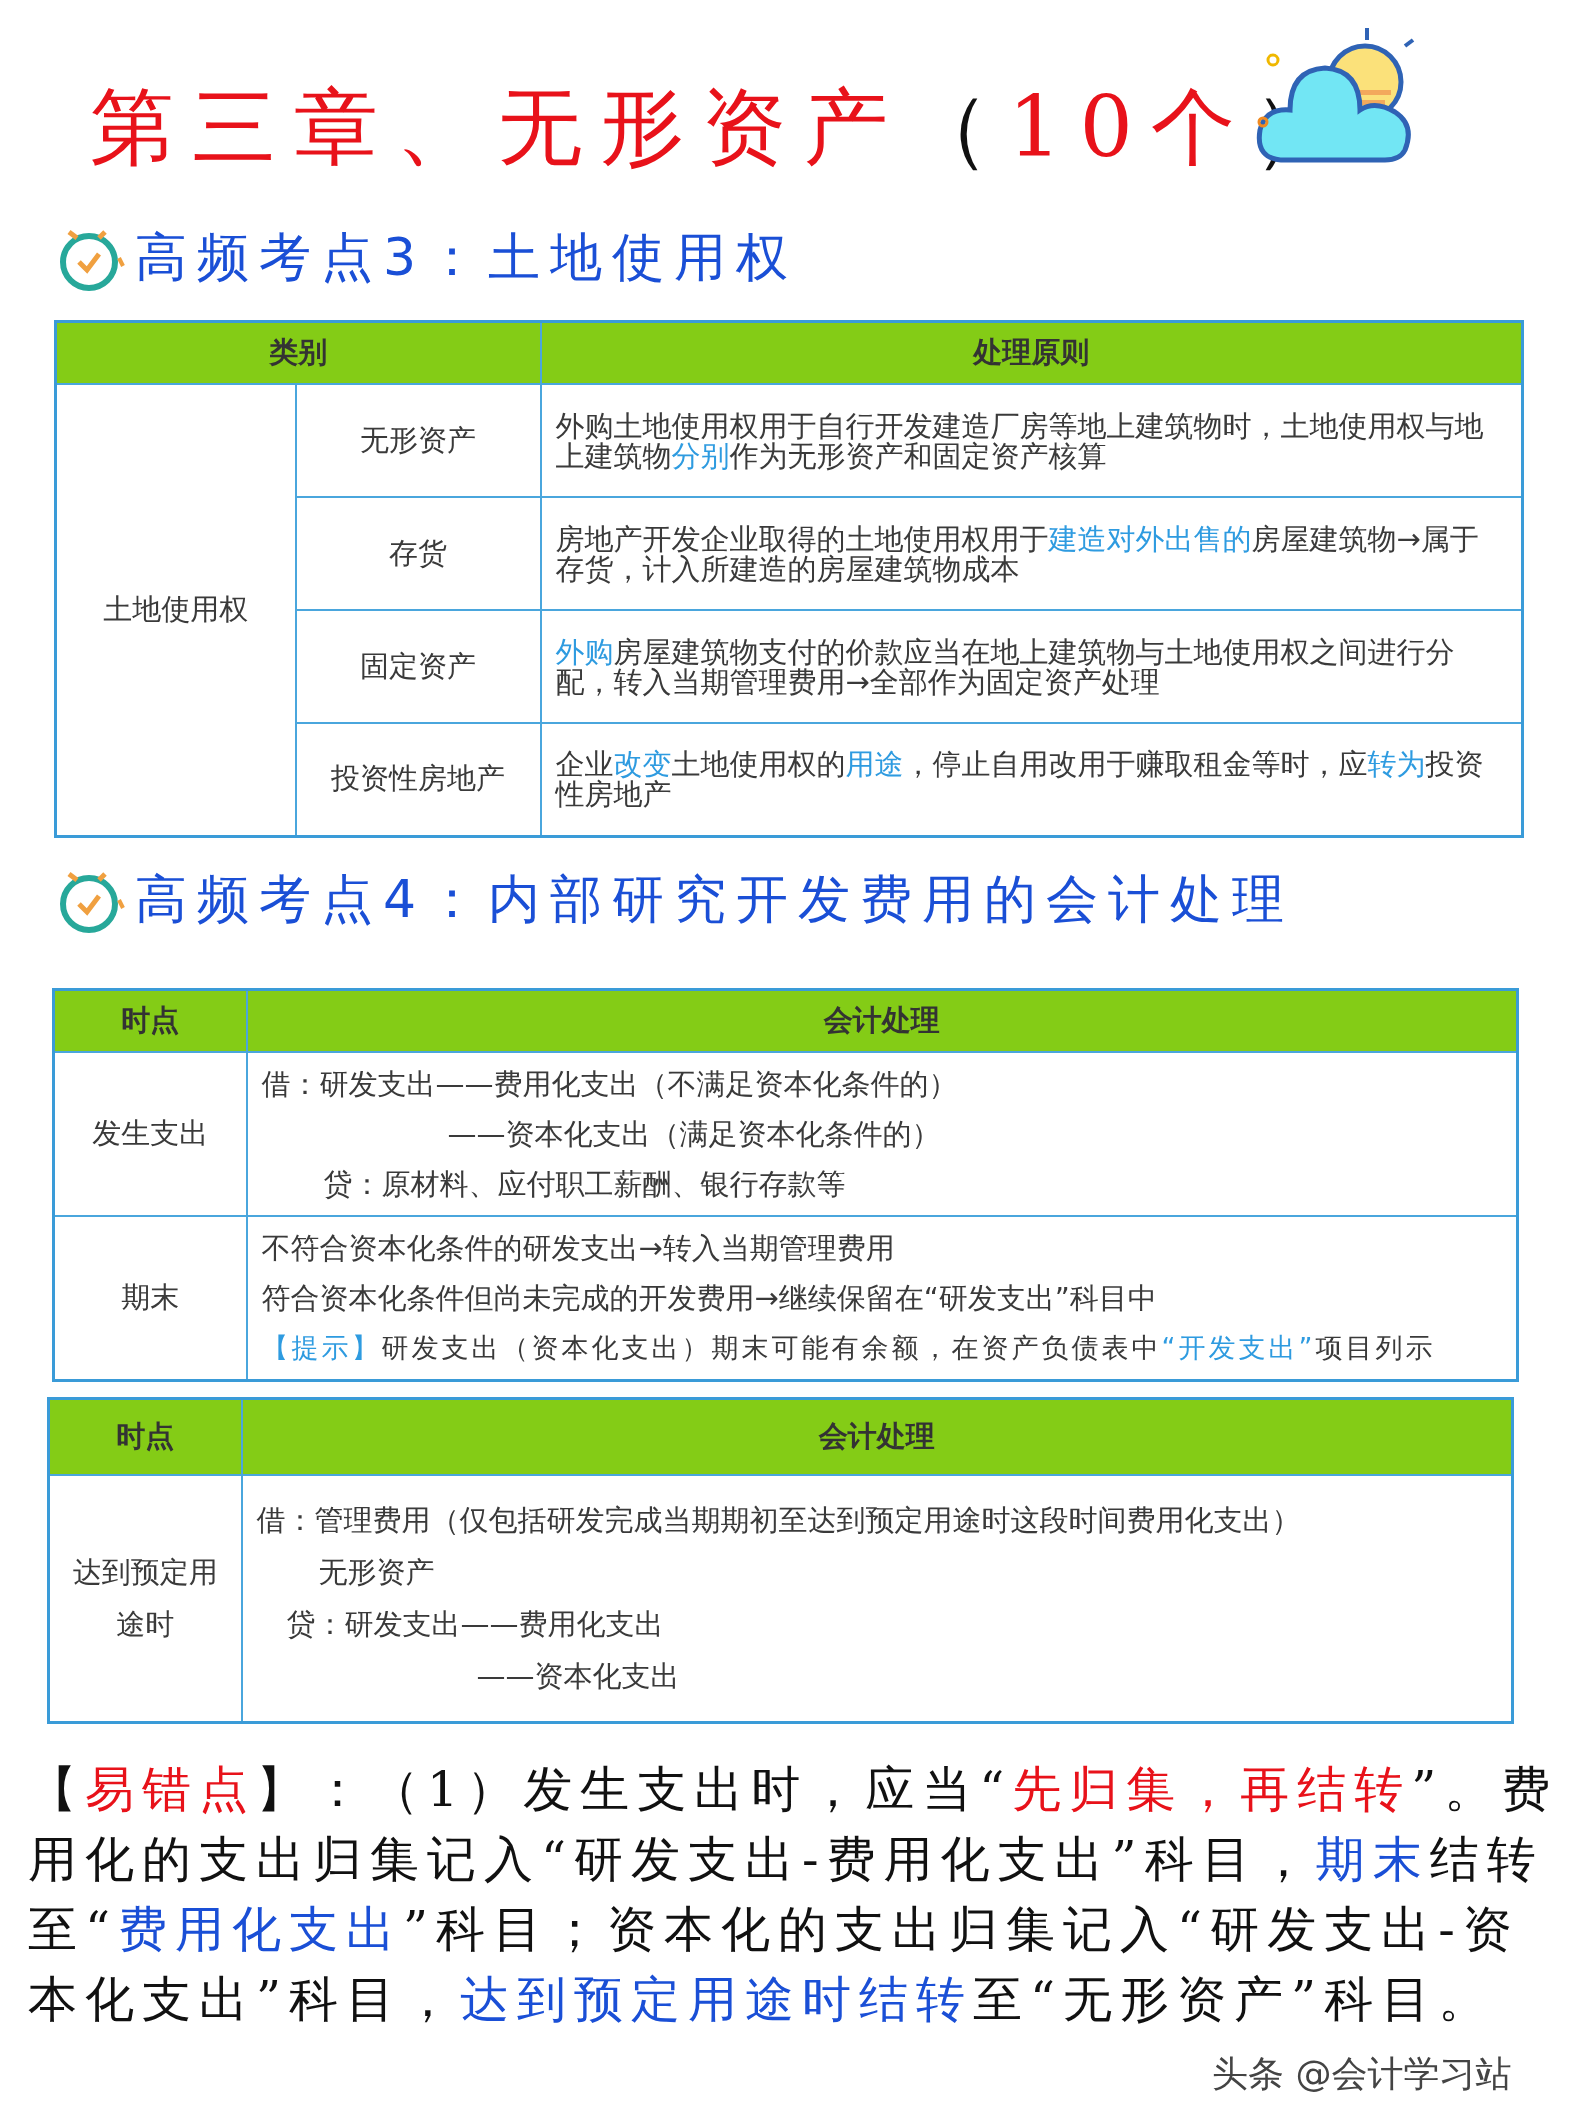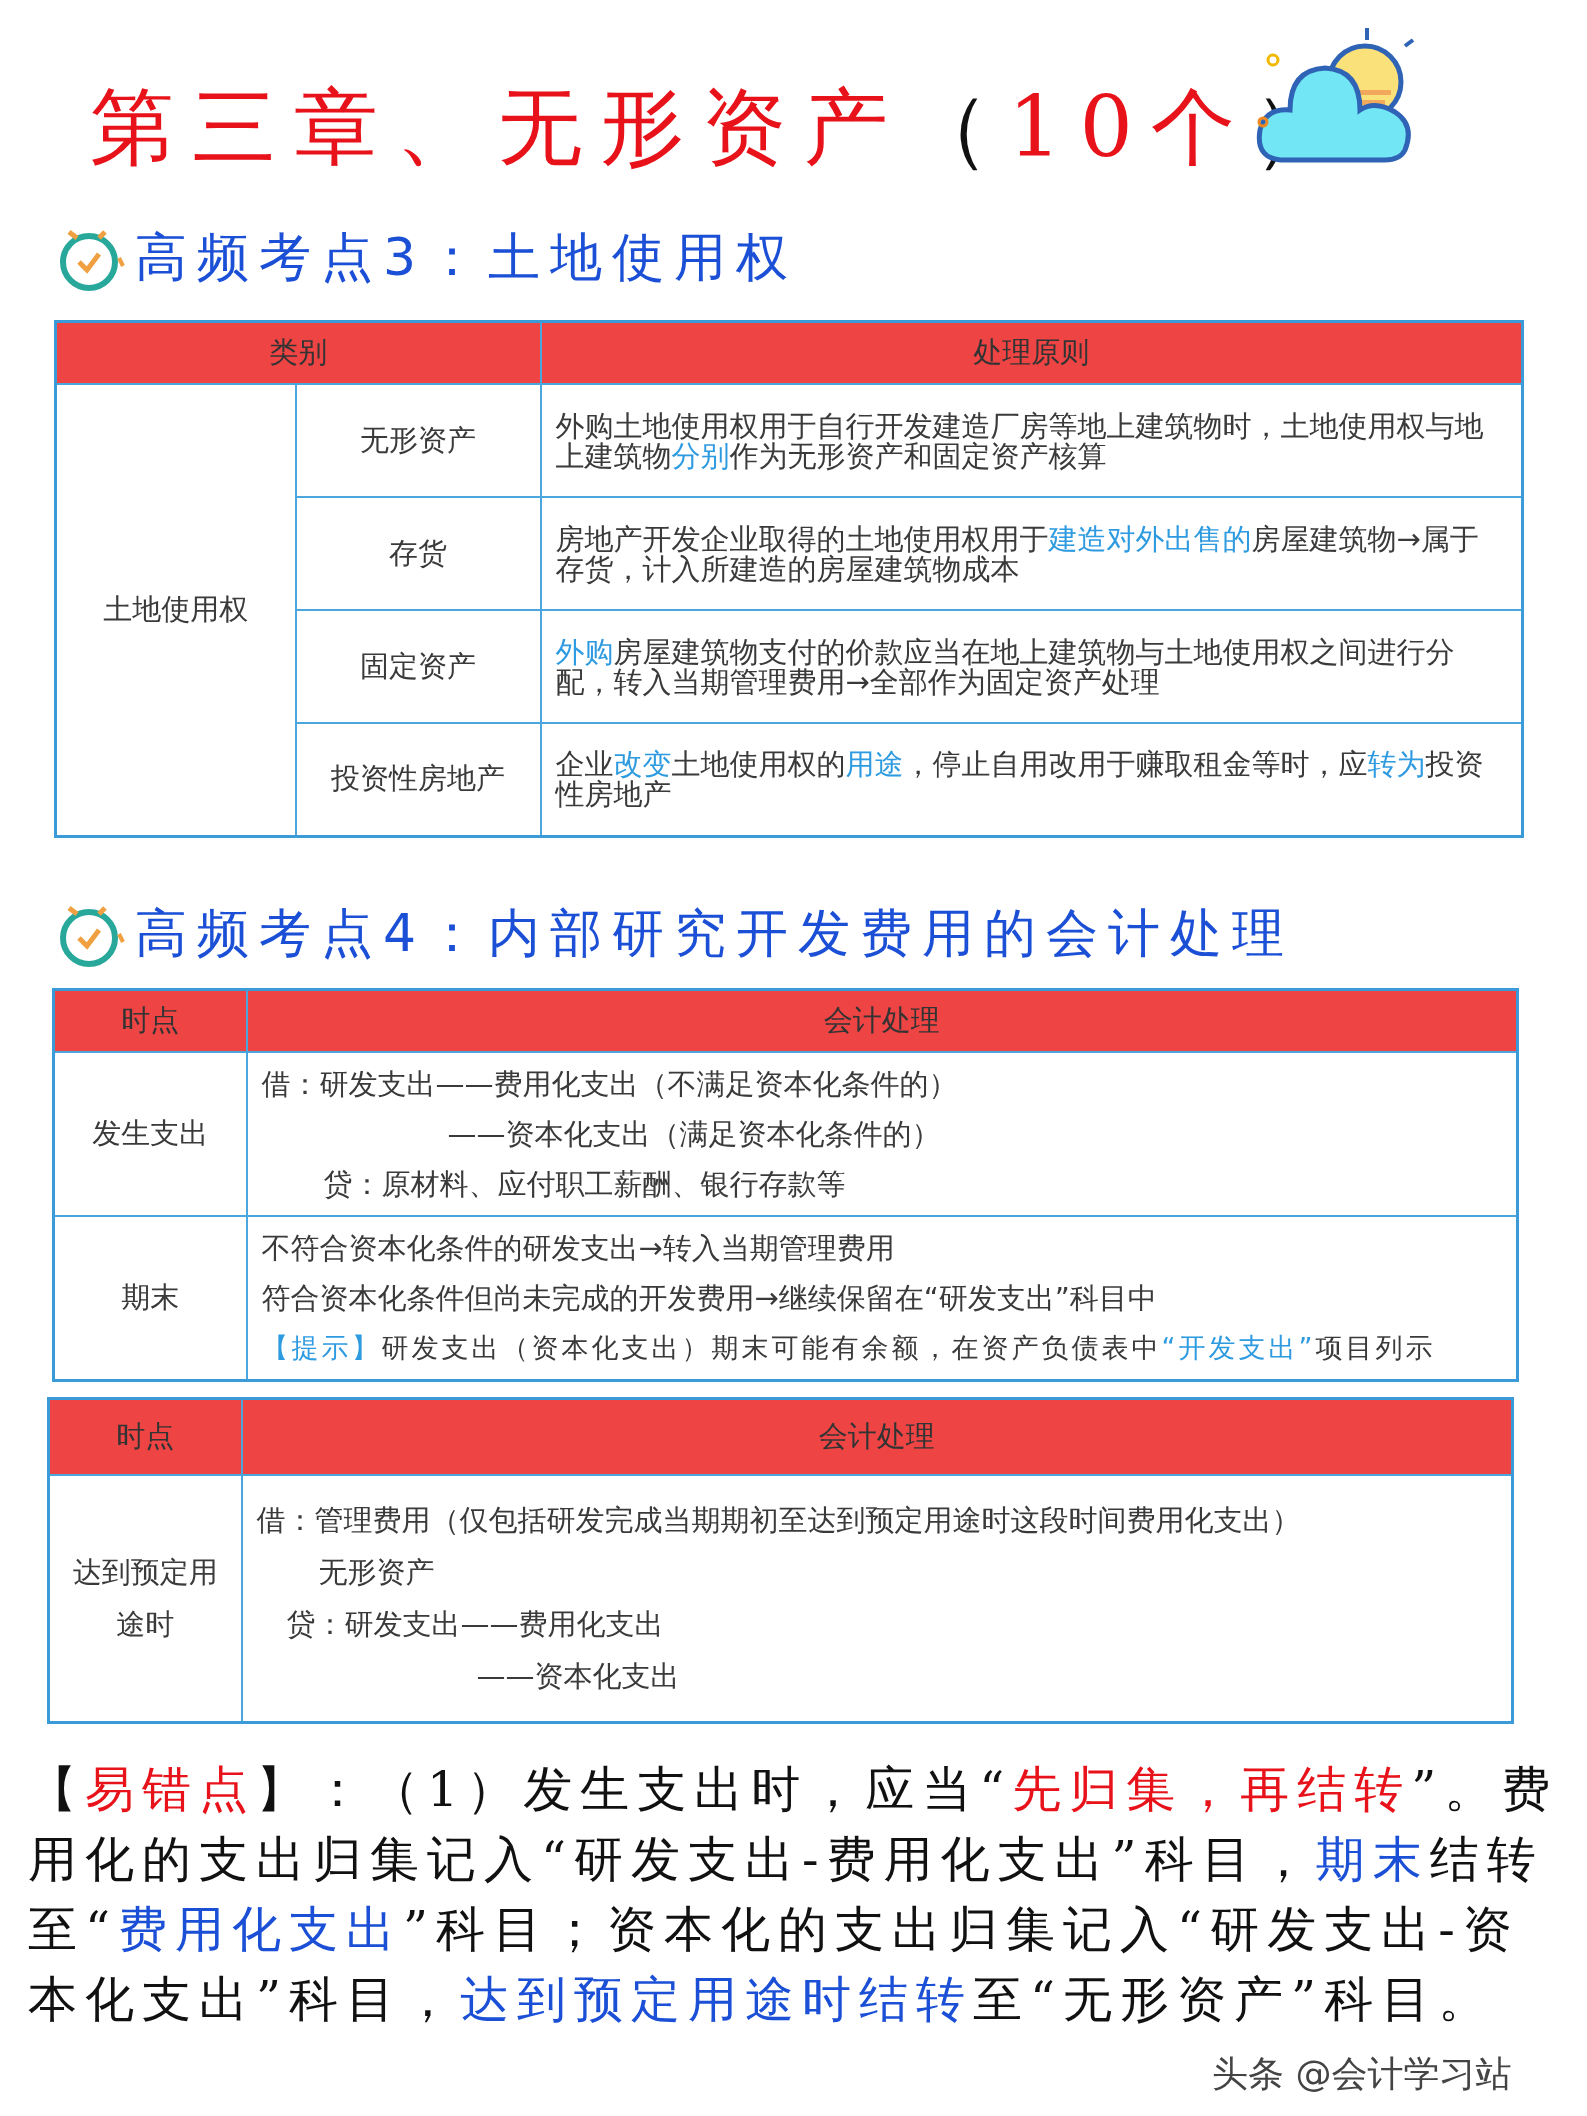--- a/index.html
+++ b/index.html
@@ -6,21 +6,21 @@
   body{width:1587px;height:2116px;position:relative;overflow:hidden;font-family:"DejaVu Sans",sans-serif;color:#333;}
   .abs{position:absolute;}
   .title{left:90px;top:72px;font-size:84px;letter-spacing:18px;font-family:"DejaVu Serif",serif;white-space:nowrap;line-height:110px;}
   .title .red{color:#e8121a;text-align:right;}
   .title .blk{color:#111;}
   .cloud{left:1255px;top:20px;width:180px;height:160px;}
   .sec{font-size:52px;color:#1a4fd6;letter-spacing:10px;white-space:nowrap;display:flex;align-items:center;}
   .sec .clock{width:72px;height:72px;margin-right:8px;flex:none;}
   table{border-collapse:collapse;position:absolute;table-layout:fixed;}
   td,th{border:2px solid #4aa6dd;font-size:29px;color:#3a3a3a;}
-  th{background:#ef4444;font-weight:normal;color:#333;height:58px;}
+  th{background:#84cc16;font-weight:bold;color:#333;height:58px;}
   .t1 td.c{text-align:center;}
   .t1 td.p{padding:6px 14px;line-height:30px;}
   .hl{color:#2e9be0;}
   .t2 td.p{padding:6px 14px;line-height:50px;}
   .outer{border:3px solid #3a9bd8;}
   .para{left:28px;top:1755px;width:1545px;font-size:49px;line-height:70px;letter-spacing:8px;color:#111;font-family:"DejaVu Serif",serif;}
   .para .r{color:#e8121a;}
   .para .b{color:#1a4fd6;}
   .wm{left:1212px;top:2050px;font-size:36px;color:#444;}
 </style>
@@ -80,21 +80,21 @@
         <td class="c">固定资产</td>
     <td class="p"><span class="hl">外购</span><span>房屋建筑物支付的价款应当在地上建筑物与土地使用权之间进行分配，转入当期管理费用→全部作为固定资产处理</span></td>
       </tr>
   <tr style="height:113px">
         <td class="c">投资性房地产</td>
     <td class="p"><span>企业</span><span class="hl">改变</span><span>土地使用权的</span><span class="hl">用途</span><span>，停止自用改用于赚取租金等时，应</span><span class="hl">转为</span><span>投资性房地产</span></td>
       </tr>
 </tbody>
   </table>
 
-<div class="abs sec" style="left:55px;top:898px;">
+<div class="abs sec" style="left:55px;top:864px;">
   <svg class="clock" viewBox="0 0 72 72">
       <circle cx="34" cy="40" r="26" fill="none" stroke="#27a89a" stroke-width="6"></circle>
       <path d="M24 40 L32 48 L44 32" fill="none" stroke="#f0a040" stroke-width="5"></path>
       <line x1="14" y1="10" x2="22" y2="16" stroke="#f0a040" stroke-width="5"></line>
       <line x1="50" y1="10" x2="44" y2="16" stroke="#f0a040" stroke-width="5"></line>
       <line x1="64" y1="36" x2="68" y2="44" stroke="#f0a040" stroke-width="4"></line>
     </svg>
   <span>高频考点4：内部研究开发费用的会计处理</span>
 </div>
 

